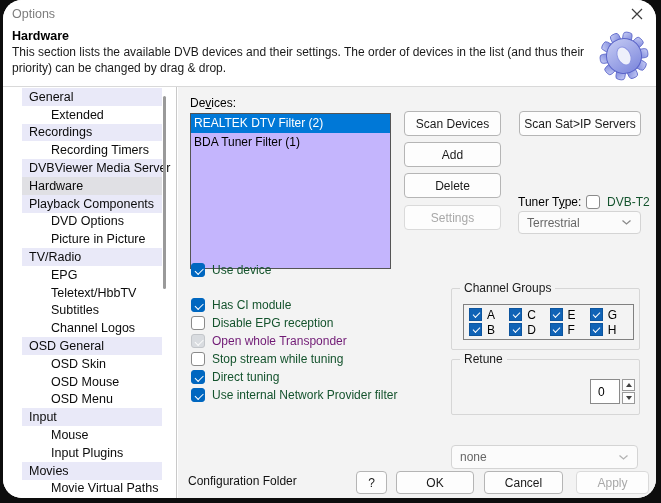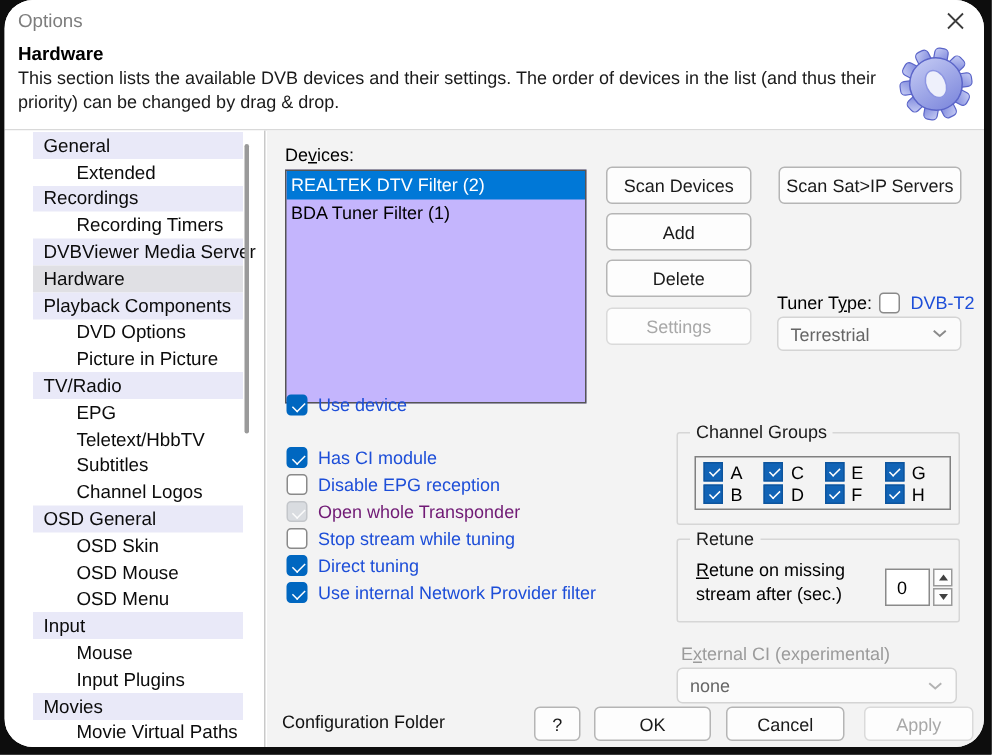--- a/index.html
+++ b/index.html
@@ -48,21 +48,21 @@
          font-family:"Liberation Sans", sans-serif; cursor:pointer; white-space:nowrap; }
   .btn.disabled { color:#a8a8a8; border-color:#dadada; cursor:default; }
 
   
   .combo { position:absolute; background:#fbfbfb; border:1px solid #d4d4d4; border-radius:4px;
            display:flex; align-items:center; font-size:12px; color:#666; padding:0 8px; }
   .combo .chev { margin-left:auto; }
 
   
   .opt-row { position:absolute; left:13px; height:18px; display:flex; align-items:center; gap:7px;
-             font-size:12px; color:#1d4ed8; white-space:nowrap; cursor:pointer; }
+             font-size:12px; color:#14532d; white-space:nowrap; cursor:pointer; }
   .cb { width:14px; height:14px; border-radius:3px; border:1px solid #8a8a8a; background:#fff;
         position:relative; flex:0 0 auto; }
   .cb.checked { background:var(--checkbox-blue,#0067c0); border-color:var(--checkbox-blue,#0067c0); }
   .cb.checked::after { content:""; position:absolute; left:3px; top:3.5px; width:7px; height:3.5px;
         border-left:1.6px solid #fff; border-bottom:1.6px solid #fff; transform:rotate(-45deg); }
   .opt-row.disabled { color:#701a75; cursor:default; }
   .opt-row.disabled .cb.checked { background:#d9dce0; border-color:#c3c6ca; }
   .opt-row.disabled .cb.checked::after { border-color:#fbfbfb; }
 
   
@@ -308,33 +308,31 @@
               </div>
               <div class="chan-item">
                 <span class="chan-cb checked"></span>
                 <span>H</span>
               </div>
             </div>
         </div>
 
         <div class="groupbox" style="left:273px; top:272px; width:189px; height:56px;">
           <span class="legend">Retune</span>
-          <div class="retune-label"><span class="mn">R</span><span>etune on missing stream after (sec.)</span></div>
           <div class="spin-field">0</div>
           <div class="spin-btns">
             <div class="spin-btn">
                 <span class="tri-up"></span>
               </div>
             <div class="spin-btn">
                 <span class="tri-down"></span>
               </div>
           </div>
         </div>
 
-        <div class="lbl gray-lbl" style="left:276px; top:342px;"><span>E</span><span class="mn">x</span><span>ternal CI (experimental)</span></div>
         <div class="combo" style="left:273px; top:358px; width:187px; height:24px;">
           <span>none</span>
           <svg class="chev" width="11" height="7">
             <path d="M1.5 1.5 L5.5 5 L9.5 1.5" fill="none" stroke="#b3b3b3" stroke-width="1.3"></path>
           </svg>
         </div>
 
         <div class="link" style="left:10px; top:387px;">Configuration Folder</div>
         <div class="btn" style="left:178px; top:384px; width:31px; height:23px;">?</div>
         <div class="btn" style="left:218px; top:384px; width:78px; height:23px;">OK</div>

